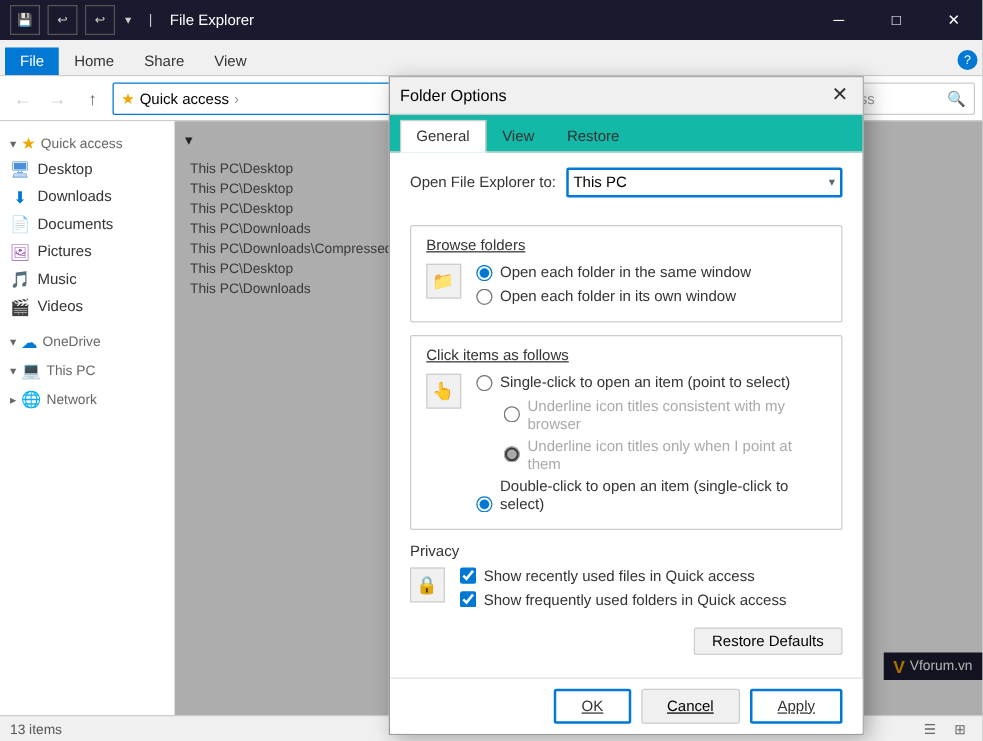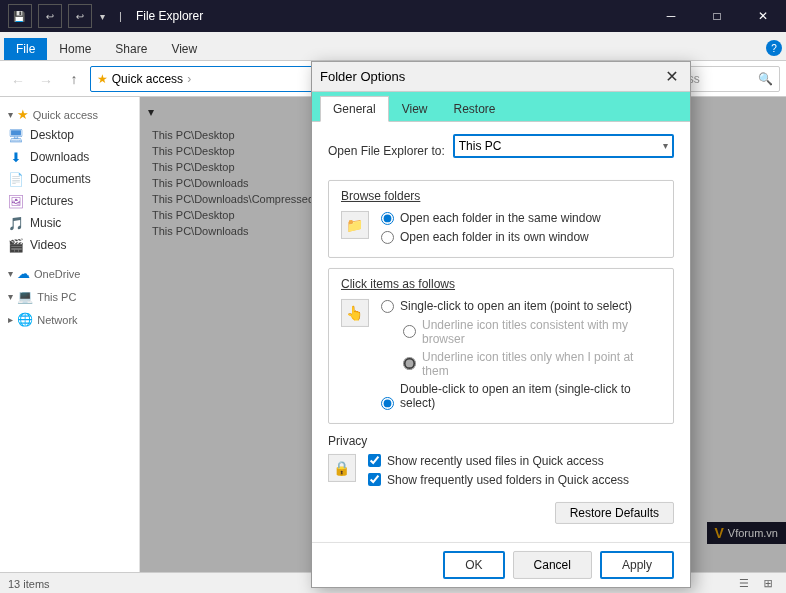--- a/index.html
+++ b/index.html
@@ -145,27 +145,27 @@
       font-weight: normal;
     }
     .dialog-close {
       width: 20px; height: 20px;
       display: flex; align-items: center; justify-content: center;
       cursor: pointer; color: #333; font-size: 16px;
       border: 1px solid transparent;
     }
 
     
-    .dialog-tabs { display: flex; border-bottom: 1px solid #ccc; padding: 4px 8px 0; background: #5eead4; }
+    .dialog-tabs { display: flex; border-bottom: 1px solid #ccc; padding: 4px 8px 0; background: #14b8a6; }
     .dialog-tab { padding: 5px 12px; font-size: 12px; cursor: pointer; color: #333; border: 1px solid transparent; margin-bottom: -1px; }
     .dialog-tab.active { border: 1px solid #ccc; border-bottom: 1px solid white; background: white; }
 
     
     .dialog-body { padding: 12px 16px; }
-    .dialog-row { display: flex; align-items: flex-end; margin-bottom: 22px; gap: 8px; }
+    .dialog-row { display: flex; align-items: center; margin-bottom: 22px; gap: 8px; }
     .dialog-row label { font-size: 12px; color: #333; white-space: nowrap; }
     .dialog-select-wrap {
       flex: 1;
       height: 24px;
       border: 2px solid #0078d4;
       border-radius: 2px;
       background: white;
       display: flex;
       align-items: center;
       justify-content: space-between;
@@ -221,20 +221,21 @@
       gap: 8px;
       background: white;
     }
     .dlg-btn {
       padding: 5px 20px;
       font-size: 12px;
       cursor: pointer;
       border-radius: 2px;
       border: 1px solid #ccc;
       background: #f0f0f0;
+      text-decoration: underline;
     }
     .dlg-btn.primary {
       border: 2px solid #0078d4;
       background: white;
       color: #333;
     }
 
     
     .quick-icon { font-size: 13px; color: #f0a500; }
     .desktop-icon { font-size: 13px; color: #4a90d9; }

